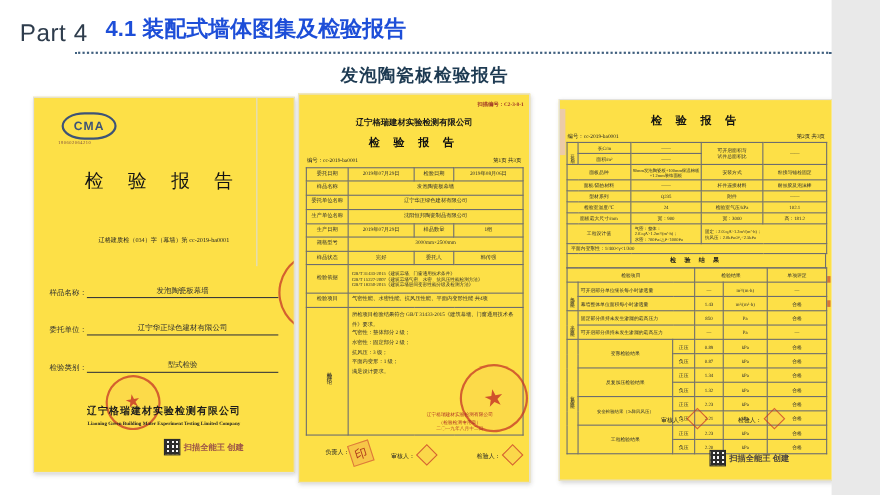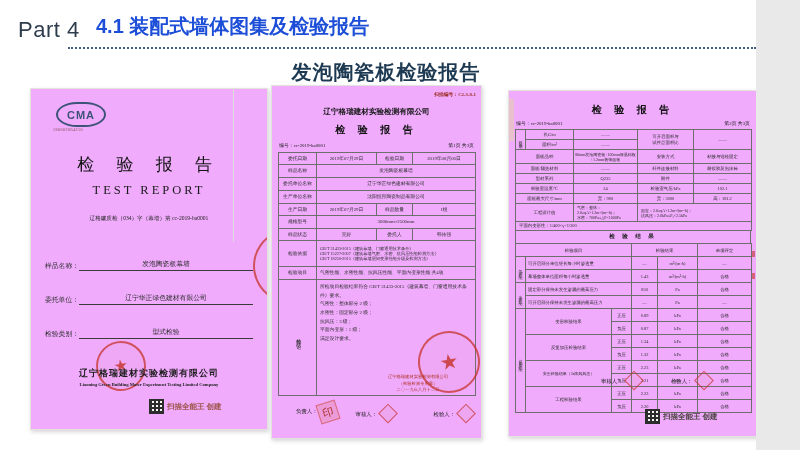--- a/index.html
+++ b/index.html
@@ -3,25 +3,25 @@
 <meta charset="utf-8">
 <style>
   html,body{margin:0;padding:0;background:#e9e9e9;}
   .slide{position:relative;width:756px;height:450px;background:#ffffff;overflow:hidden;
          font-family:"Liberation Sans",sans-serif;color:#2b2b2b;}
 
   
   .part{position:absolute;left:18px;top:17px;font-size:22px;color:#2e3c4c;letter-spacing:.5px;}
   .sec-title{position:absolute;left:96px;top:13px;font-size:20px;font-weight:bold;color:#1d4ed8;}
   .divider{position:absolute;left:68px;right:0;top:47px;border-top:2px dotted #3f5f7e;height:0;}
-  .subtitle{position:absolute;left:16px;right:0;top:59px;text-align:center;font-size:20px;
+  .subtitle{position:absolute;left:16px;right:0;top:59px;text-align:center;font-size:16px;
             font-weight:bold;color:#1d3a52;letter-spacing:1px;}
 
   
-  .page{position:absolute;background:#f0abfc;border:1px solid #e3e2dd;
+  .page{position:absolute;background:#fde047;border:1px solid #e3e2dd;
         box-shadow:1px 2px 4px rgba(70,70,70,.22);overflow:hidden;
         font-family:"Liberation Serif",serif;color:#2f2f2f;}
   #page-left{left:30px;top:88px;width:236px;height:340px;}
   #page-mid{left:271px;top:85px;width:209px;height:352px;}
   #page-right{left:508px;top:90px;width:248px;height:345px;}
 
   .crease{position:absolute;left:202px;top:0;width:1px;height:45%;background:#dcdcd8;}
 
   
   .cma{position:absolute;left:25px;top:13px;width:46px;height:21px;border:2px solid #3d5377;
@@ -116,21 +116,20 @@
   <div class="part">Part 4</div>
   <div class="sec-title">4.1 装配式墙体图集及检验报告</div>
   <div class="divider"></div>
   <div class="subtitle">发泡陶瓷板检验报告</div>
 
   <div class="page" id="page-left">
     <div class="crease"></div>
     <div class="cma">CMA</div>
     <div class="cma-code">180602064210</div>
     <div class="lp-title">检 验 报 告</div>
-    <div class="lp-title-en">TEST REPORT</div>
     <div class="lp-docno">辽格建质检（034）字（幕墙）第 cc-2019-ba0001</div>
 
     <div class="field" id="f1">
       <span class="lab">样品名称：</span>
       <span class="val">发泡陶瓷板幕墙</span>
     </div>
     <div class="field" id="f2">
       <span class="lab">委托单位：</span>
       <span class="val">辽宁华正绿色建材有限公司</span>
     </div>

